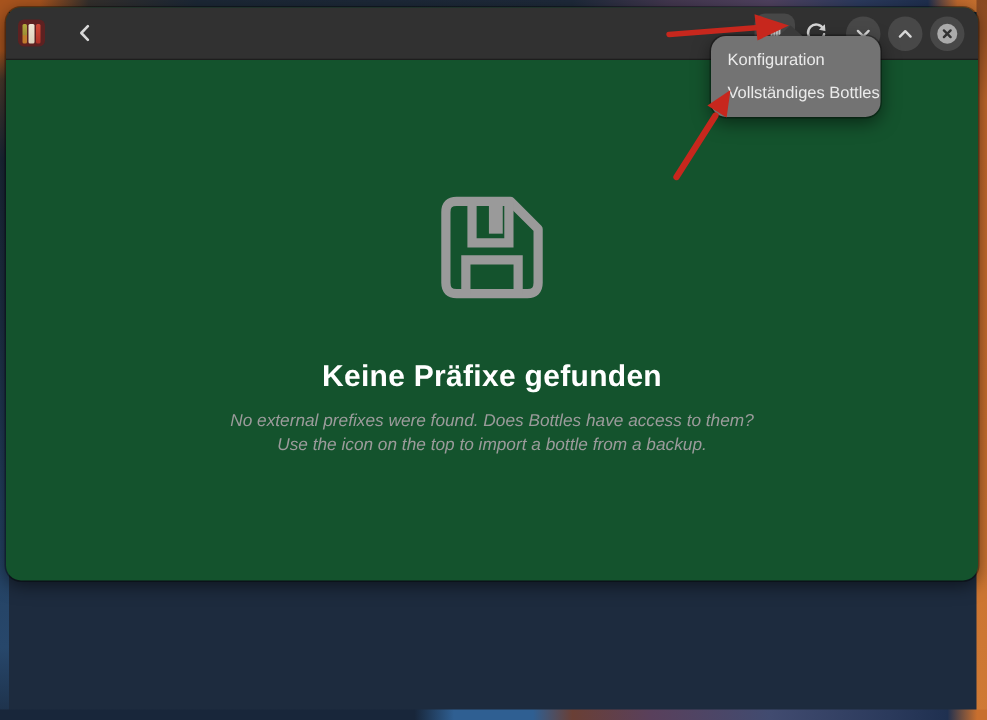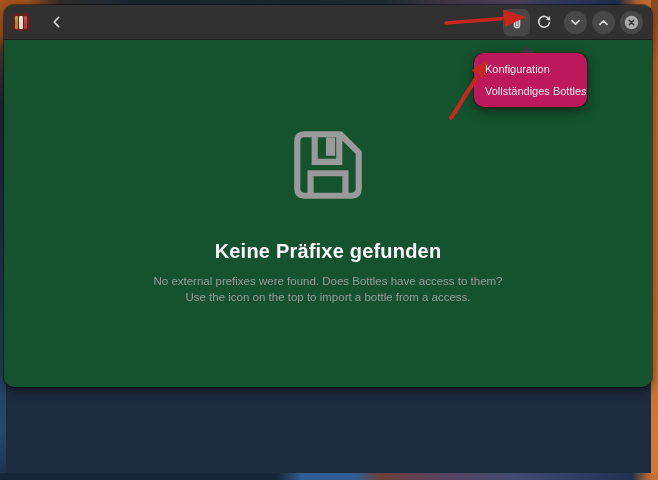--- a/index.html
+++ b/index.html
@@ -36,24 +36,24 @@
   .spacer { flex:1; }
 
   .import-btn { width:27px; height:27px; background:#474747; border-radius:7px; margin-right:2px; }
   .refresh-btn { margin-right:3px; }
   .circle-btn { width:23px; height:23px; border-radius:50%; background:#484848; margin-left:5px; }
 
   .content { position:absolute; left:0; top:36px; right:0; bottom:0; display:flex;
     flex-direction:column; align-items:center; justify-content:center; text-align:center; }
   .floppy { margin-bottom:34px; }
   .empty-title { color:#ffffff; font-size:20px; font-weight:bold; letter-spacing:.2px; margin-bottom:10px; }
-  .empty-desc { color:#9b9b9b; font-size:11.5px; line-height:16px; }
+  .empty-desc { color:#9b9b9b; font-size:11.5px; line-height:16px;font-style:italic; }
 
-  .popup { position:absolute; left:474px; top:53px; width:113px; z-index:5;
-    background:#be185d; border-radius:10px; padding:5px 0;
+  .popup { position:absolute; left:474px; top:24px; width:113px; z-index:5;
+    background:#737373; border-radius:10px; padding:5px 0;
     box-shadow:0 4px 12px rgba(0,0,0,.5), 0 0 0 1px rgba(0,0,0,.3); }
   .popup-tail { position:absolute; top:-7px; left:45px; width:0; height:0;
     border-left:8px solid transparent; border-right:8px solid transparent; border-bottom:7px solid #3a3a3a; }
   .menu-item { color:#ebebeb; font-size:11px; padding:5px 11px; border-radius:6px; cursor:pointer;
     white-space:nowrap; text-align:left; }
 
   .annotation { position:absolute; z-index:9; pointer-events:none; }
   .anno-1 { left:442px; top:8px; }
   .anno-2 { left:444px; top:56px; }
 </style>
@@ -118,21 +118,21 @@
 
     <div class="content">
       <svg class="floppy" width="82" height="82" viewBox="0 0 80 80">
         <path d="M17 10 H52 L70 28 V63 Q70 70 63 70 H17 Q10 70 10 63 V17 Q10 10 17 10 Z" fill="none" stroke="#9a9a9a" stroke-width="6" stroke-linejoin="round"></path>
         <path d="M27 10 V37 H51 V10" fill="none" stroke="#9a9a9a" stroke-width="6"></path>
         <rect x="38" y="13" width="9" height="18" fill="#9a9a9a"></rect>
         <path d="M23 70 V48 H57 V70" fill="none" stroke="#9a9a9a" stroke-width="6"></path>
       </svg>
       <div class="empty-title">Keine Präfixe gefunden</div>
       <div class="empty-desc">No external prefixes were found. Does Bottles have access to them?</div>
-      <div class="empty-desc">Use the icon on the top to import a bottle from a access.</div>
+      <div class="empty-desc">Use the icon on the top to import a bottle from a backup.</div>
     </div>
   </div>
 
   <div class="popup">
     <div class="popup-tail"></div>
     <div class="menu-item">Konfiguration</div>
     <div class="menu-item">Vollständiges Bottles</div>
   </div>
 
   <svg class="annotation anno-1" width="86" height="22" viewBox="0 0 86 22">

